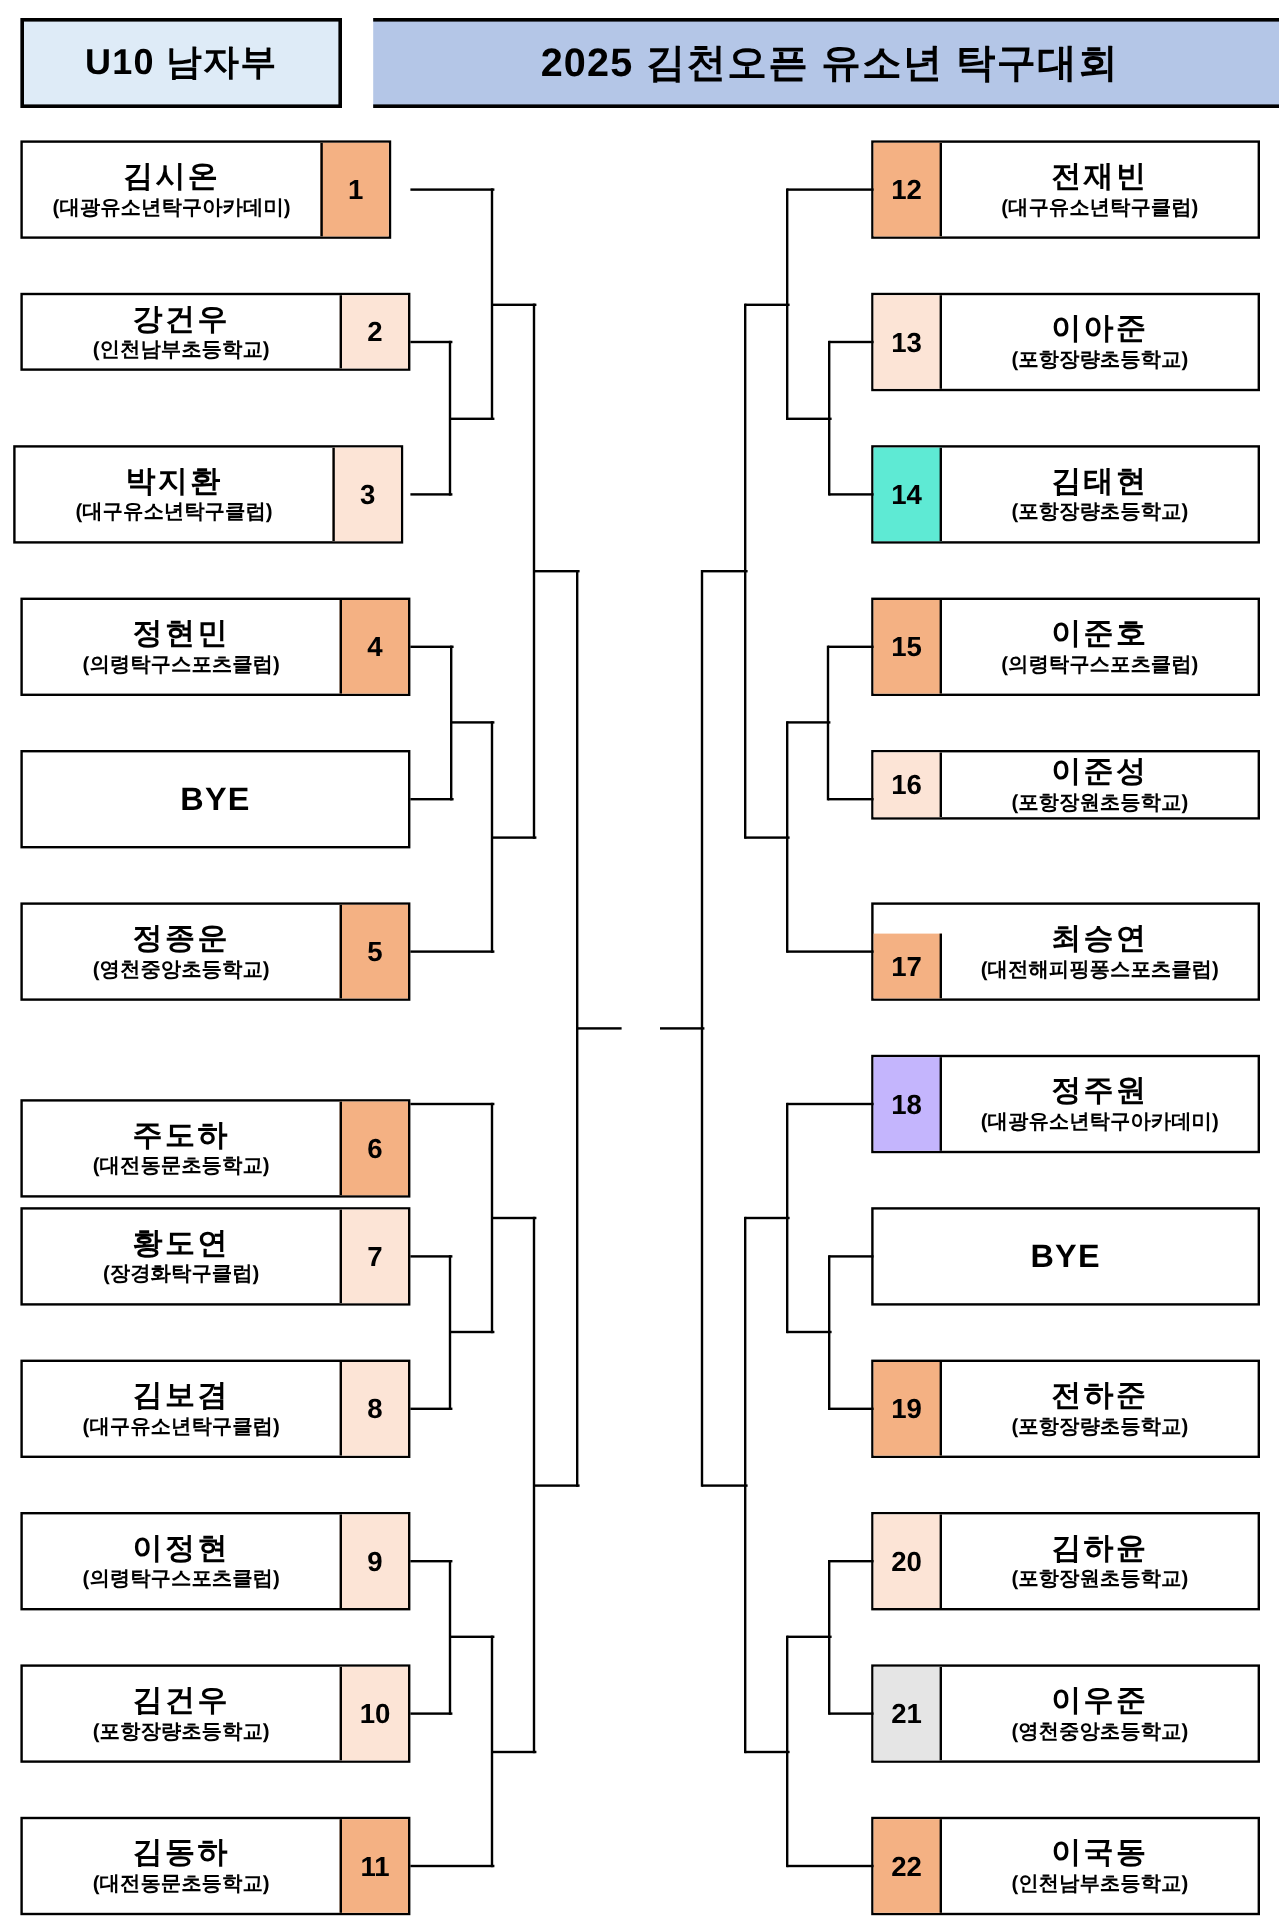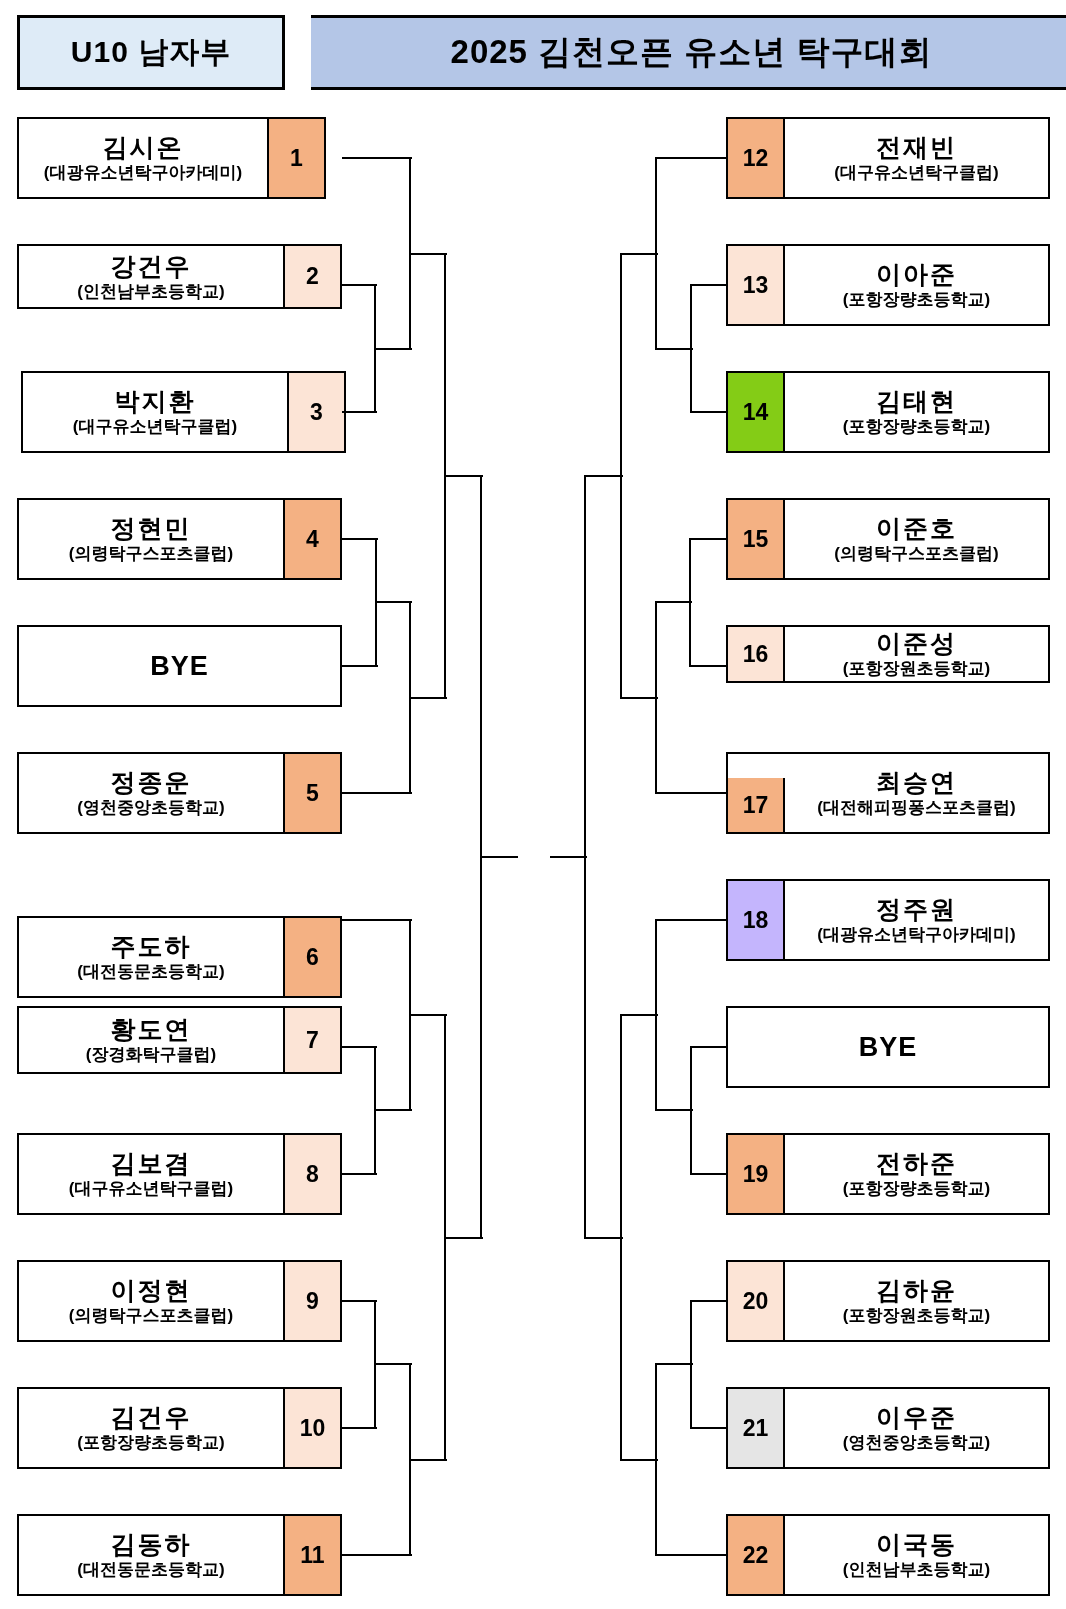--- a/index.html
+++ b/index.html
@@ -65,21 +65,21 @@
         </div>
         <div class="seed-cell seed-left" style="background: rgb(244, 177, 131);">1</div>
       </div>
       <div class="pbox" style="left: 17px; top: 244px; width: 325px; height: 65px;">
         <div class="name-area">
           <div class="p-name">강건우</div>
           <div class="p-club">(인천남부초등학교)</div>
         </div>
         <div class="seed-cell seed-left" style="background: rgb(252, 228, 214);">2</div>
       </div>
-      <div class="pbox" style="left: 21px; top: 371px; width: 325px; height: 82px;">
+      <div class="pbox" style="left: 11px; top: 371px; width: 325px; height: 82px;">
         <div class="name-area">
           <div class="p-name">박지환</div>
           <div class="p-club">(대구유소년탁구클럽)</div>
         </div>
         <div class="seed-cell seed-left" style="background: rgb(252, 228, 214);">3</div>
       </div>
       <div class="pbox" style="left: 17px; top: 498px; width: 325px; height: 82px;">
         <div class="name-area">
           <div class="p-name">정현민</div>
           <div class="p-club">(의령탁구스포츠클럽)</div>
@@ -96,21 +96,21 @@
         </div>
         <div class="seed-cell seed-left" style="background: rgb(244, 177, 131);">5</div>
       </div>
       <div class="pbox" style="left: 17px; top: 916px; width: 325px; height: 82px;">
         <div class="name-area">
           <div class="p-name">주도하</div>
           <div class="p-club">(대전동문초등학교)</div>
         </div>
         <div class="seed-cell seed-left" style="background: rgb(244, 177, 131);">6</div>
       </div>
-      <div class="pbox" style="left: 17px; top: 1006px; width: 325px; height: 68px;">
+      <div class="pbox" style="left: 17px; top: 1006px; width: 325px; height: 82px;">
         <div class="name-area">
           <div class="p-name">황도연</div>
           <div class="p-club">(장경화탁구클럽)</div>
         </div>
         <div class="seed-cell seed-left" style="background: rgb(252, 228, 214);">7</div>
       </div>
       <div class="pbox" style="left: 17px; top: 1133px; width: 325px; height: 82px;">
         <div class="name-area">
           <div class="p-name">김보겸</div>
           <div class="p-club">(대구유소년탁구클럽)</div>
@@ -146,21 +146,21 @@
         </div>
       </div>
       <div class="pbox" style="left: 726px; top: 244px; width: 324px; height: 82px;">
         <div class="seed-cell seed-right" style="background: rgb(252, 228, 214);">13</div>
         <div class="name-area">
           <div class="p-name">이아준</div>
           <div class="p-club">(포항장량초등학교)</div>
         </div>
       </div>
       <div class="pbox" style="left: 726px; top: 371px; width: 324px; height: 82px;">
-        <div class="seed-cell seed-right" style="background: #84cc16;">14</div>
+        <div class="seed-cell seed-right" style="background: #5eead4;">14</div>
         <div class="name-area">
           <div class="p-name">김태현</div>
           <div class="p-club">(포항장량초등학교)</div>
         </div>
       </div>
       <div class="pbox" style="left: 726px; top: 498px; width: 324px; height: 82px;">
         <div class="seed-cell seed-right" style="background: rgb(244, 177, 131);">15</div>
         <div class="name-area">
           <div class="p-name">이준호</div>
           <div class="p-club">(의령탁구스포츠클럽)</div>

